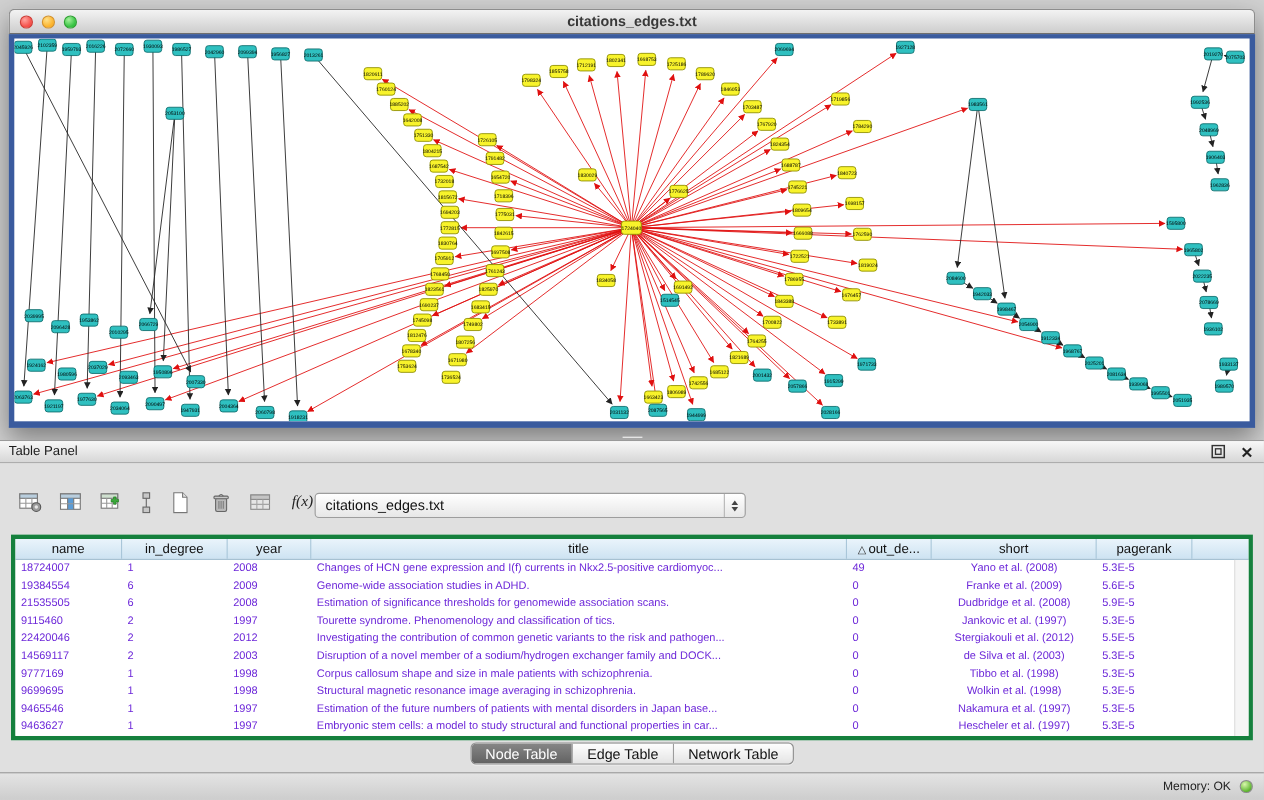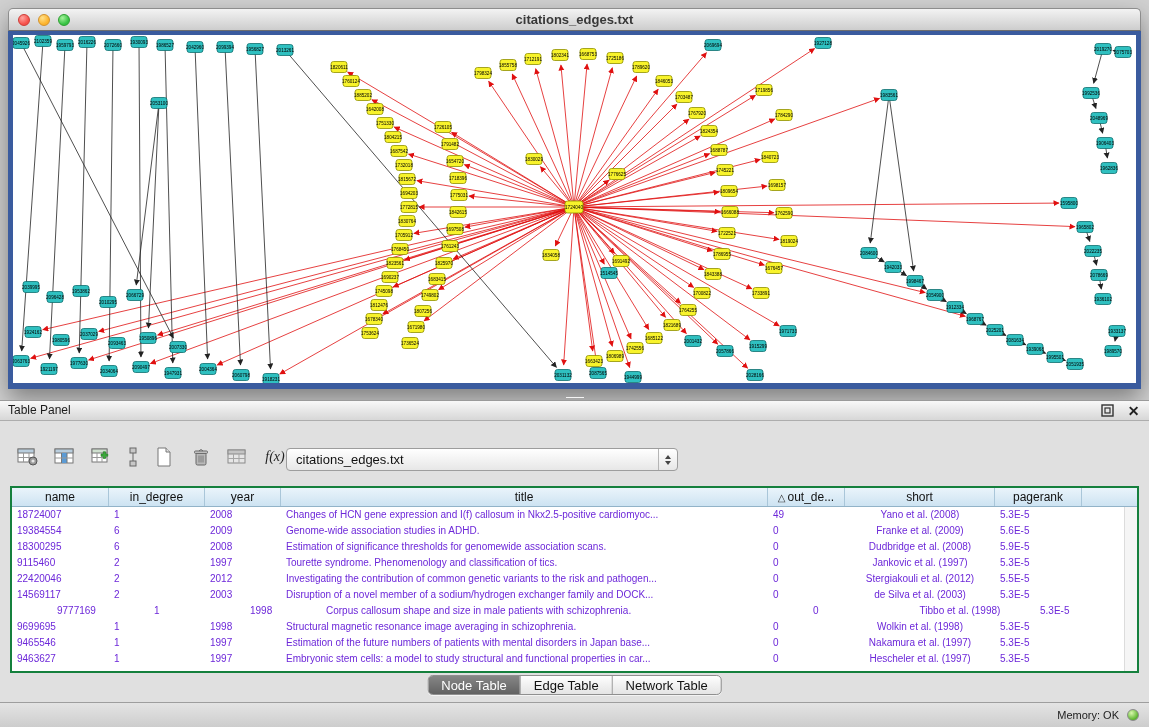--- a/index.html
+++ b/index.html
@@ -73,21 +73,21 @@
   .selector-arrows {
     width:19px; height:100%; border-left:1px solid #b5b5b5;
     display:flex; flex-direction:column; align-items:center; justify-content:center; gap:2px;
   }
   .tri-up   { width:0; height:0; border-left:3.5px solid transparent; border-right:3.5px solid transparent; border-bottom:4.5px solid #444; }
   .tri-down { width:0; height:0; border-left:3.5px solid transparent; border-right:3.5px solid transparent; border-top:4.5px solid #444; }
 
   
   .table-wrap {
     position:absolute; left:10px; top:85px; width:1129px; height:187px;
-    background:#fff; border:2px solid #15803d; overflow:hidden;
+    background:#fff; border:4px solid #15803d; overflow:hidden;
   }
   .thead {
     display:flex; height:19px;
     background:linear-gradient(#eaf4fb,#cde3f2);
     border-bottom:1px solid #92b3c8;
   }
   .th {
     border-right:1px solid #a9c6d9; font-size:12px; color:#111;
     text-align:center; line-height:18px; overflow:hidden; white-space:nowrap;
   }
@@ -935,36 +935,36 @@
         <div class="th" style="width: 77px;"><span class="sort-tri">△</span>out_de...</div>
         <div class="th" style="width: 150px;">short</div>
         <div class="th" style="width: 87px;">pagerank</div>
         <div class="th th-fill"></div>
       </div>
     <div id="tbody">
         <div class="trow">
           <div class="td" style="width: 97px;">18724007</div>
           <div class="td" style="width: 96px;">1</div>
           <div class="td" style="width: 76px;">2008</div>
-          <div class="td" style="width: 487px;">Changes of HCN gene expression and I(f) callosum in Nkx2.5-positive cardiomyoc...</div>
+          <div class="td" style="width: 487px;">Changes of HCN gene expression and I(f) currents in Nkx2.5-positive cardiomyoc...</div>
           <div class="td" style="width: 77px;">49</div>
           <div class="td td-center" style="width: 150px;">Yano et al. (2008)</div>
           <div class="td" style="width: 87px;">5.3E-5</div>
         </div>
         <div class="trow">
           <div class="td" style="width: 97px;">19384554</div>
           <div class="td" style="width: 96px;">6</div>
           <div class="td" style="width: 76px;">2009</div>
           <div class="td" style="width: 487px;">Genome-wide association studies in ADHD.</div>
           <div class="td" style="width: 77px;">0</div>
           <div class="td td-center" style="width: 150px;">Franke et al. (2009)</div>
           <div class="td" style="width: 87px;">5.6E-5</div>
         </div>
         <div class="trow">
-          <div class="td" style="width: 97px;">18300295</div>
+          <div class="td" style="width: 97px;">21535505</div>
           <div class="td" style="width: 96px;">6</div>
           <div class="td" style="width: 76px;">2008</div>
           <div class="td" style="width: 487px;">Estimation of significance thresholds for genomewide association scans.</div>
           <div class="td" style="width: 77px;">0</div>
           <div class="td td-center" style="width: 150px;">Dudbridge et al. (2008)</div>
           <div class="td" style="width: 87px;">5.9E-5</div>
         </div>
         <div class="trow">
           <div class="td" style="width: 97px;">9115460</div>
           <div class="td" style="width: 96px;">2</div>
@@ -986,21 +986,21 @@
         <div class="trow">
           <div class="td" style="width: 97px;">14569117</div>
           <div class="td" style="width: 96px;">2</div>
           <div class="td" style="width: 76px;">2003</div>
           <div class="td" style="width: 487px;">Disruption of a novel member of a sodium/hydrogen exchanger family and DOCK...</div>
           <div class="td" style="width: 77px;">0</div>
           <div class="td td-center" style="width: 150px;">de Silva et al. (2003)</div>
           <div class="td" style="width: 87px;">5.3E-5</div>
         </div>
         <div class="trow">
-          <div class="td" style="width: 97px; margin-left: 40px;">9777169</div>
+          <div class="td" style="width: 97px;">9777169</div>
           <div class="td" style="width: 96px;">1</div>
           <div class="td" style="width: 76px;">1998</div>
           <div class="td" style="width: 487px;">Corpus callosum shape and size in male patients with schizophrenia.</div>
           <div class="td" style="width: 77px;">0</div>
           <div class="td td-center" style="width: 150px;">Tibbo et al. (1998)</div>
           <div class="td" style="width: 87px;">5.3E-5</div>
         </div>
         <div class="trow">
           <div class="td" style="width: 97px;">9699695</div>
           <div class="td" style="width: 96px;">1</div>

